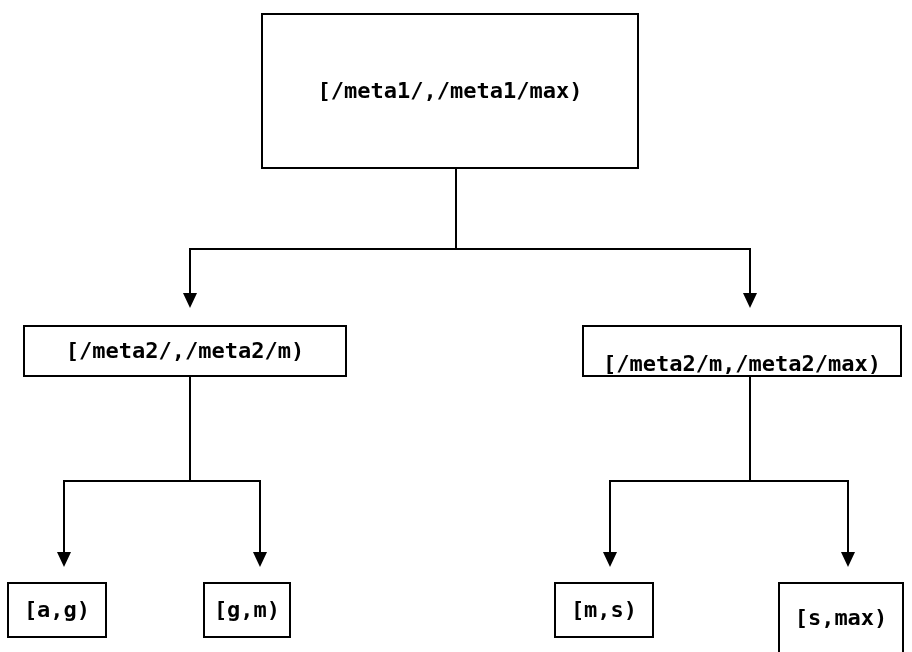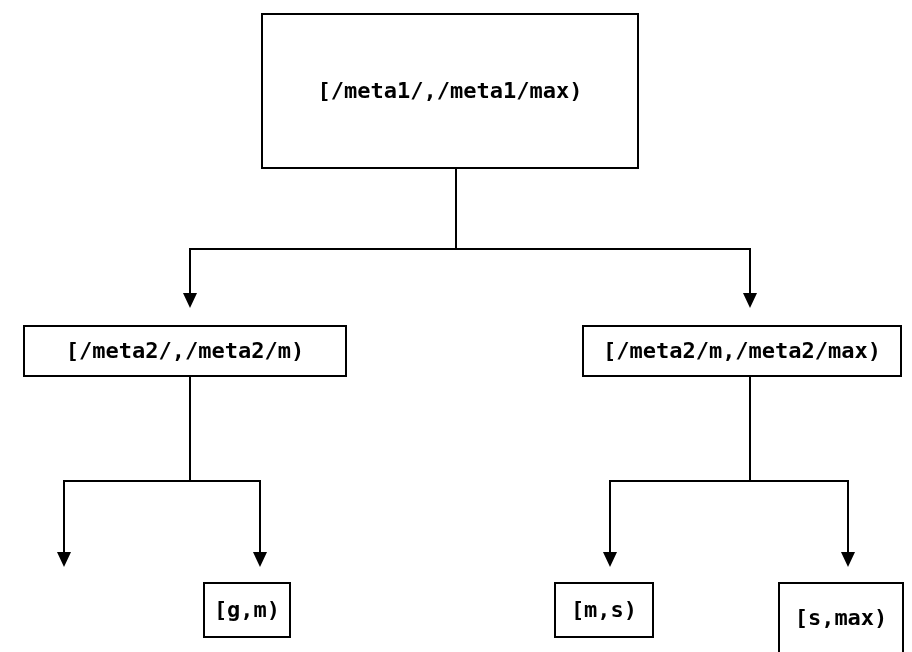--- a/index.html
+++ b/index.html
@@ -41,21 +41,21 @@
     width:0;
     height:0;
     border-left:7px solid transparent;
     border-right:7px solid transparent;
     border-top:15px solid var(--line-color);
   }
 
   
   .node-root   {left:261px; top:13px;  width:378px; height:156px;}
   .node-left   {left:23px;  top:325px; width:324px; height:52px;}
-  .node-right  {left:582px; top:325px; width:320px; height:52px;}
+  .node-right  {left:582px; top:325px; width:320px; height:52px;align-items:flex-end;}
   .node-leaf-ag  {left:7px;   top:582px; width:100px; height:56px;}
   .node-leaf-gm  {left:203px; top:582px; width:88px; height:56px;}
   .node-leaf-ms  {left:554px; top:582px; width:100px; height:56px;text-align:center;}
   .node-leaf-smax{left:778px; top:582px; width:126px; height:72px;}
 
   
   .edge-root-stem   {left:455px; top:169px; width:2px;   height:80px;}
   .edge-root-cross  {left:189px; top:248px; width:562px; height:2px;}
   .edge-root-drop-l {left:189px; top:248px; width:2px;   height:45px;}
   .edge-root-drop-r {left:749px; top:248px; width:2px;   height:45px;}
@@ -88,20 +88,23 @@
   </div>
 
   <div class="node node-left">
     <span>[/meta2/,/meta2/m)</span>
   </div>
 
   <div class="node node-right">
     <span>[/meta2/m,/meta2/max)</span>
   </div>
 
+  <div class="node node-leaf-ag">
+    <span>[a,g)</span>
+  </div>
 
   <div class="node node-leaf-gm">
     <span>[g,m)</span>
   </div>
 
   <div class="node node-leaf-ms">
     <span>[m,s)</span>
   </div>
 
   <div class="node node-leaf-smax">

